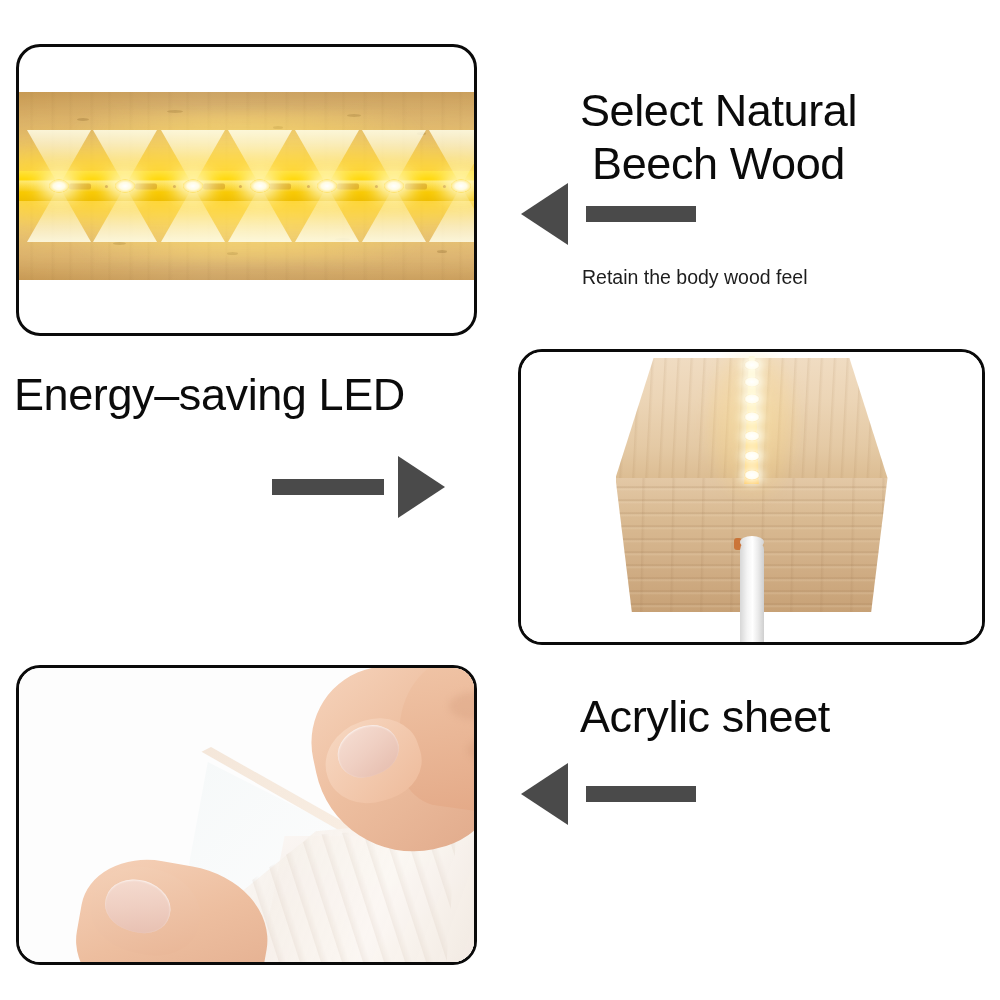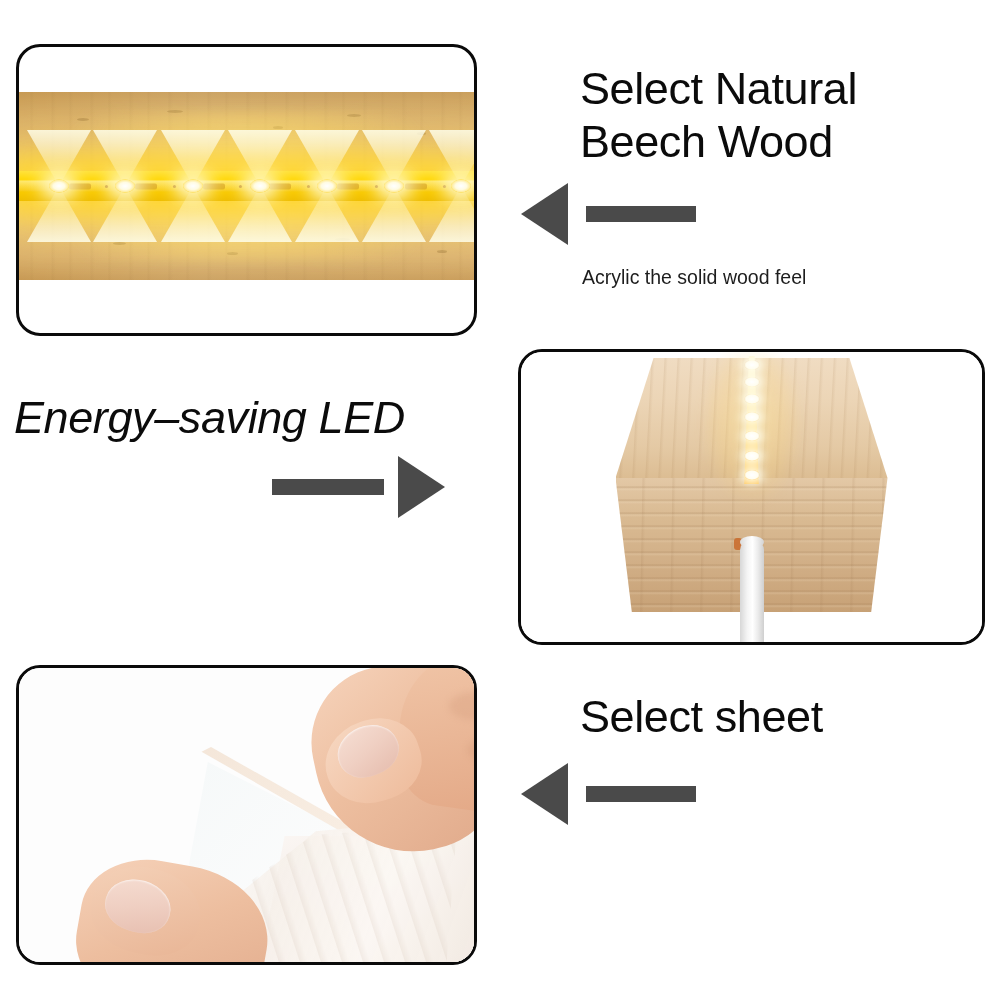--- a/index.html
+++ b/index.html
@@ -232,23 +232,23 @@
 
   
   .heading{
     position:absolute;color:#0b0b0b;font-size:45px;line-height:53px;
     font-weight:400;letter-spacing:-.4px;white-space:pre-line;
   }
   .subtext{
     position:absolute;color:#1d1d1d;font-size:19.5px;line-height:42px;
     font-weight:400;white-space:pre-line;
   }
-  #heading-beech{left:580px;top:62px;}
+  #heading-beech{left:580px;top:84px;text-align:center;}
   #sub-beech{left:582px;top:256px;}
-  #heading-led{left:14px;top:391px;font-style:italic;}
+  #heading-led{left:14px;top:368px;}
   #sub-led{left:14px;top:515px;}
   #heading-acrylic{left:580px;top:690px;}
   #sub-acrylic{left:582px;top:836px;}
 </style>
 </head>
 <body>
 
 <div class="stage">
 
   <div class="card" id="card-led-strip">
@@ -378,19 +378,19 @@
     <div class="arrow-head head-right" style="left:126px;top:0;"></div>
   </div>
 
   <div class="arrow" id="arrow-acrylic" style="left:521px;top:763px;width:175px;height:62px;">
     <div class="arrow-head head-left" style="left:0;top:0;"></div>
     <div class="arrow-shaft" style="left:65px;top:23px;width:110px;height:16px;"></div>
   </div>
 
   <div class="heading" id="heading-beech">Select Natural
 Beech Wood</div>
-  <div class="subtext" id="sub-beech">Acrylic the solid wood feel</div>
+  <div class="subtext" id="sub-beech">Retain the body wood feel</div>
 
   <div class="heading" id="heading-led">Energy–saving LED</div>
 
-  <div class="heading" id="heading-acrylic">Select sheet</div>
+  <div class="heading" id="heading-acrylic">Acrylic sheet</div>
 
 </div>
 
 </body></html>

